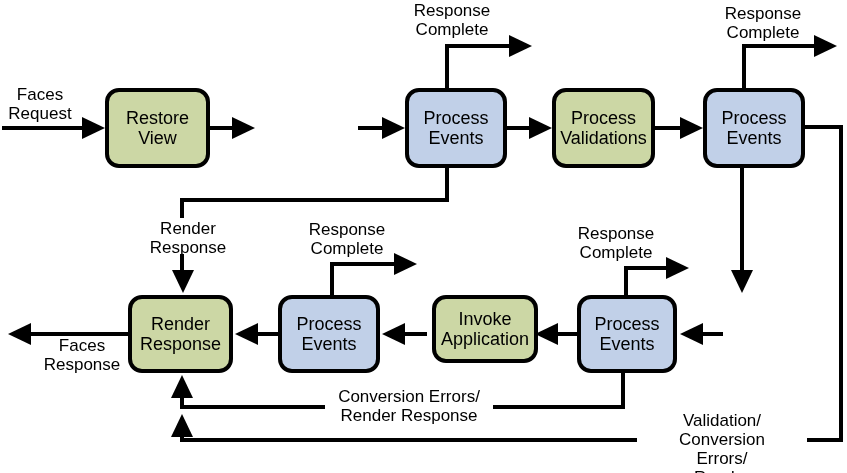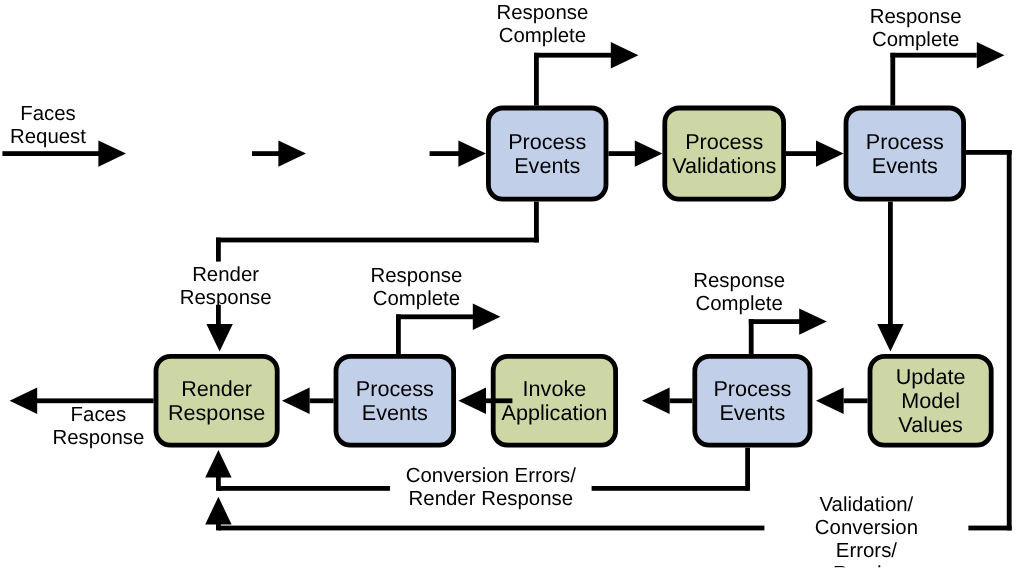--- a/index.html
+++ b/index.html
@@ -18,20 +18,24 @@
   .ah-right{border-top:11px solid transparent;border-bottom:11px solid transparent;border-left:23px solid #000;}
   .ah-left {border-top:11px solid transparent;border-bottom:11px solid transparent;border-right:23px solid #000;}
   .ah-up   {border-left:11px solid transparent;border-right:11px solid transparent;border-bottom:23px solid #000;}
   .ah-down {border-left:11px solid transparent;border-right:11px solid transparent;border-top:23px solid #000;}
 </style>
 </head>
 <body>
 
 <div class="canvas">
 
+  <div class="node green" style="left:105px;top:88px;width:105px;height:80px">
+    <span class="nlabel">Restore
+View</span>
+  </div>
   <div class="node blue" style="left:405px;top:88px;width:102px;height:80px">
     <span class="nlabel">Process
 Events</span>
   </div>
   <div class="node green" style="left:552px;top:88px;width:103px;height:80px">
     <span class="nlabel">Process
 Validations</span>
   </div>
   <div class="node blue" style="left:703px;top:88px;width:102px;height:80px">
     <span class="nlabel">Process
@@ -39,32 +43,27 @@
   </div>
 
   <div class="node green" style="left:128px;top:295px;width:105px;height:78px">
     <span class="nlabel">Render
 Response</span>
   </div>
   <div class="node blue" style="left:278px;top:295px;width:102px;height:78px">
     <span class="nlabel">Process
 Events</span>
   </div>
-  <div class="node green" style="left:409px;top:295px;width:106px;height:78px">
+  <div class="node green" style="left:432px;top:295px;width:106px;height:68px">
     <span class="nlabel">Invoke
 Application</span>
   </div>
   <div class="node blue" style="left:577px;top:295px;width:100px;height:78px">
     <span class="nlabel">Process
 Events</span>
-  </div>
-  <div class="node green" style="left:723px;top:295px;width:105px;height:78px">
-    <span class="nlabel">Update
-Model
-Values</span>
   </div>
 
   <div class="line" style="left:2px;top:126px;width:82px;height:4px"></div>
   <div class="ah ah-right" style="left:82px;top:117px"></div>
 
   <div class="line" style="left:210px;top:126px;width:25px;height:4px"></div>
   <div class="ah ah-right" style="left:232px;top:117px"></div>
 
   <div class="line" style="left:358px;top:126px;width:25px;height:4px"></div>
   <div class="ah ah-right" style="left:382px;top:117px"></div>

